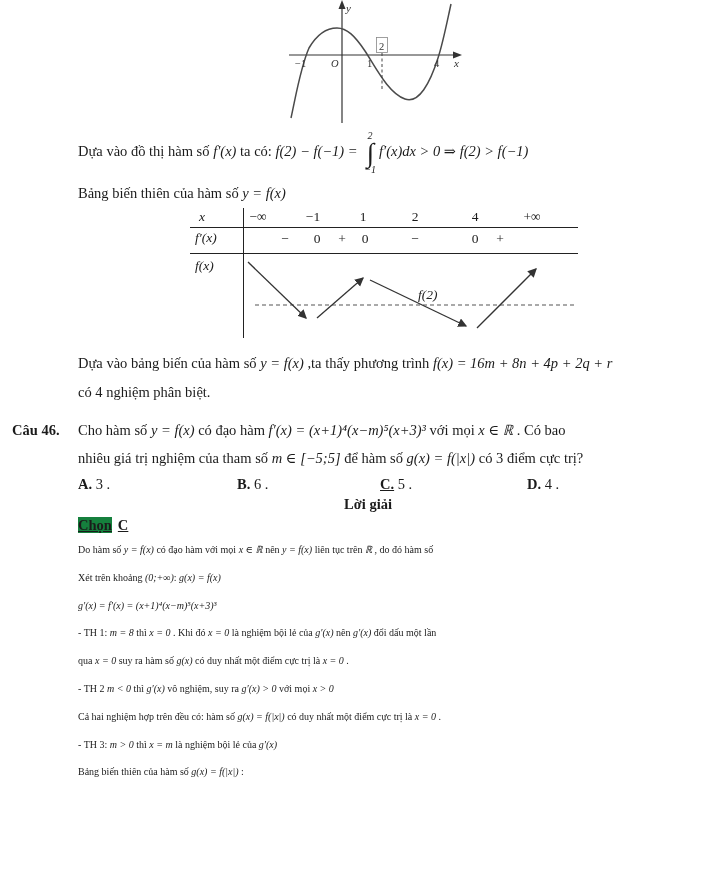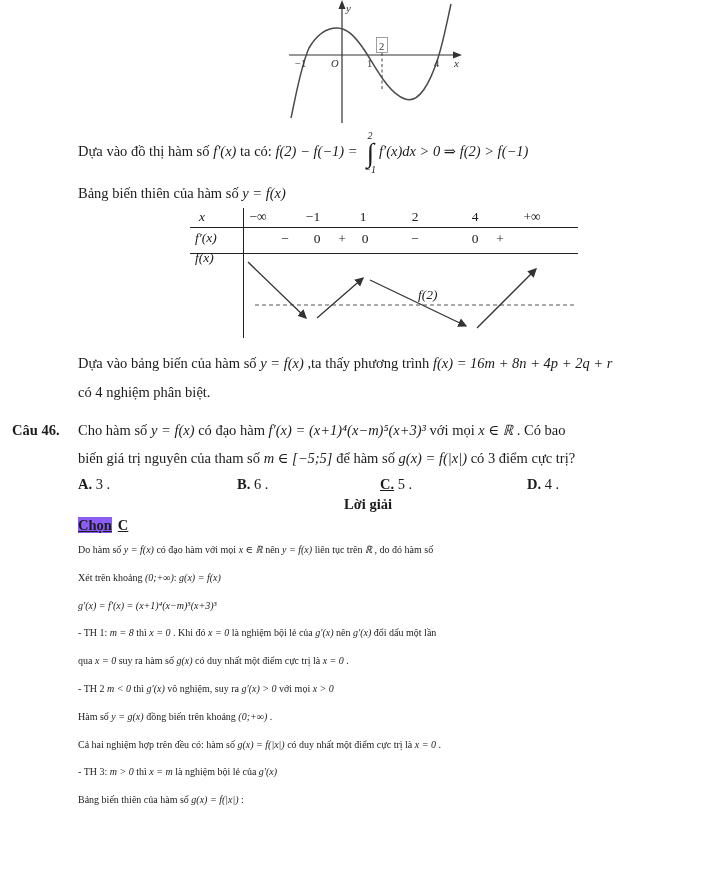--- a/index.html
+++ b/index.html
@@ -6,21 +6,21 @@
   body{
     width:713px;height:871px;background:#ffffff;overflow:hidden;position:relative;
     font-family:"Liberation Serif","DejaVu Serif",serif;color:#1b1b1b;
   }
   .abs{position:absolute;}
   .line{position:absolute;left:78px;white-space:nowrap;font-size:14.5px;line-height:1.35;}
   .line .m, .m{font-style:italic;}
   .line .t{font-style:normal;}
   .b{font-weight:bold;}
   .u{text-decoration:underline;}
-  .hl{background:#8b5cf6;}
+  .hl{background:#15803d;}
   
   .intwrap{display:inline-flex;flex-direction:column;align-items:center;vertical-align:middle;line-height:1;margin:0 3px;}
   .inttop,.intbot{font-size:10px;font-style:italic;line-height:1;}
   .intsign{font-size:27px;line-height:.9;font-style:normal;}
   
   .vartable{position:absolute;left:190px;top:208px;width:388px;height:130px;font-size:13.5px;}
   .vartable .cell{position:absolute;transform:translateX(-50%);white-space:nowrap;}
   .vartable .rowlab{position:absolute;left:5px;white-space:nowrap;font-style:italic;}
   .hline{position:absolute;left:0;width:388px;height:0;border-top:1.4px solid #222;}
   .vline{position:absolute;left:53px;top:0;width:1.4px;height:130px;background:#222;}
@@ -81,21 +81,21 @@
   <div class="hline" style="top:19px"></div>
   <span class="rowlab" style="top:22px">f′(x)</span>
   <span class="cell" style="top:23px;left:95px">−</span>
   <span class="cell" style="top:23px;left:127px">0</span>
   <span class="cell" style="top:23px;left:152px">+</span>
   <span class="cell" style="top:23px;left:175px">0</span>
   <span class="cell" style="top:23px;left:225px">−</span>
   <span class="cell" style="top:23px;left:285px">0</span>
   <span class="cell" style="top:23px;left:310px">+</span>
   <div class="hline" style="top:45px"></div>
-  <span class="rowlab" style="top:42px">f(x)</span>
+  <span class="rowlab" style="top:50px">f(x)</span>
   <div class="vline"></div>
   <svg class="abs" style="left:53px;top:46px" width="335" height="84" viewBox="0 0 335 84">
     <defs>
       <marker id="ah" markerWidth="9" markerHeight="9" refX="6" refY="3.5" orient="auto">
         <path d="M0,0 L7,3.5 L0,7 Z" fill="#333"></path>
       </marker>
     </defs>
     <line x1="12" y1="51" x2="332" y2="51" stroke="#555" stroke-width="1.1" stroke-dasharray="4 3"></line>
     <line x1="5" y1="8" x2="63" y2="64" stroke="#333" stroke-width="1.3" marker-end="url(#ah)"></line>
     <line x1="74" y1="64" x2="120" y2="24" stroke="#333" stroke-width="1.3" marker-end="url(#ah)"></line>
@@ -103,37 +103,36 @@
     <line x1="234" y1="74" x2="293" y2="15" stroke="#333" stroke-width="1.3" marker-end="url(#ah)"></line>
     <text x="175" y="45" font-size="13.5" font-style="italic" fill="#222">f(2)</text>
   </svg>
 </div>
 
 <div class="line" style="top:354px"><span class="t">Dựa vào bảng biến của hàm số </span><span class="m">y = f(x)</span><span class="t"> ,ta thấy phương trình </span><span class="m">f(x) = 16m + 8n + 4p + 2q + r</span></div>
 <div class="line" style="top:383px"><span class="t">có 4 nghiệm phân biệt.</span></div>
 
 <div class="line b" style="top:421px;left:12px">Câu 46.</div>
 <div class="line" style="top:421px"><span class="t">Cho hàm số </span><span class="m">y = f(x)</span><span class="t"> có đạo hàm </span><span class="m">f′(x) = (x+1)⁴(x−m)⁵(x+3)³</span><span class="t"> với mọi </span><span class="m">x ∈ ℝ</span><span class="t"> . Có bao</span></div>
-<div class="line" style="top:449px"><span class="t">biến giá trị nguyên của tham số </span><span class="m">m ∈ [−5;5]</span><span class="t"> để hàm số </span><span class="m">g(x) = f(|x|)</span><span class="t"> có 3 điểm cực trị?</span></div>
+<div class="line" style="top:449px"><span class="t">nhiêu giá trị nghiệm của tham số </span><span class="m">m ∈ [−5;5]</span><span class="t"> để hàm số </span><span class="m">g(x) = f(|x|)</span><span class="t"> có 3 điểm cực trị?</span></div>
 
 <div class="ans" style="left:78px"><span class="b">A.</span> <span>3 .</span></div>
 <div class="ans" style="left:237px"><span class="b">B.</span> <span>6 .</span></div>
 <div class="ans" style="left:380px"><span class="b u">C.</span> <span>5 .</span></div>
 <div class="ans" style="left:527px"><span class="b">D.</span> <span>4 .</span></div>
 
 <div class="loigiai b">Lời giải</div>
 
 <div class="chon b u">
   <span class="hl">Chọn</span><span class="letter">C</span>
 </div>
 
 <div class="solution">
   <div class="sline"><span class="t">Do hàm số </span><span class="m">y = f(x)</span><span class="t"> có đạo hàm với mọi </span><span class="m">x ∈ ℝ</span><span class="t"> nên </span><span class="m">y = f(x)</span><span class="t"> liên tục trên </span><span class="m">ℝ</span><span class="t"> , do đó hàm số</span></div>
   <div class="sline"><span class="t">Xét trên khoảng </span><span class="m">(0;+∞)</span><span class="t">: </span><span class="m">g(x) = f(x)</span></div>
   <div class="sline"><span class="m">g′(x) = f′(x) = (x+1)⁴(x−m)⁵(x+3)³</span></div>
   <div class="sline"><span class="t">- TH 1: </span><span class="m">m = 8</span><span class="t"> thì </span><span class="m">x = 0</span><span class="t"> . Khi đó </span><span class="m">x = 0</span><span class="t"> là nghiệm bội lẻ của </span><span class="m">g′(x)</span><span class="t"> nên </span><span class="m">g′(x)</span><span class="t"> đổi dấu một lần</span></div>
   <div class="sline"><span class="t">qua </span><span class="m">x = 0</span><span class="t"> suy ra hàm số </span><span class="m">g(x)</span><span class="t"> có duy nhất một điểm cực trị là </span><span class="m">x = 0</span><span class="t"> .</span></div>
   <div class="sline"><span class="t">- TH 2 </span><span class="m">m &lt; 0</span><span class="t"> thì </span><span class="m">g′(x)</span><span class="t"> vô nghiệm, suy ra </span><span class="m">g′(x) &gt; 0</span><span class="t"> với mọi </span><span class="m">x &gt; 0</span></div>
-  <div class="sline"><span class="t">Hàm số </span><span class="m">y = g(x)</span><span class="t"> đồng biến trên khoảng </span><span class="m">(0;+∞)</span><span class="t"> .</span></div>
   <div class="sline"><span class="t">Cả hai nghiệm hợp trên đều có: hàm số </span><span class="m">g(x) = f(|x|)</span><span class="t"> có duy nhất một điểm cực trị là </span><span class="m">x = 0</span><span class="t"> .</span></div>
   <div class="sline"><span class="t">- TH 3: </span><span class="m">m &gt; 0</span><span class="t"> thì </span><span class="m">x = m</span><span class="t"> là nghiệm bội lẻ của </span><span class="m">g′(x)</span></div>
   <div class="sline"><span class="t">Bảng biến thiên của hàm số </span><span class="m">g(x) = f(|x|)</span><span class="t"> :</span></div>
 </div>
 
 </body></html>

